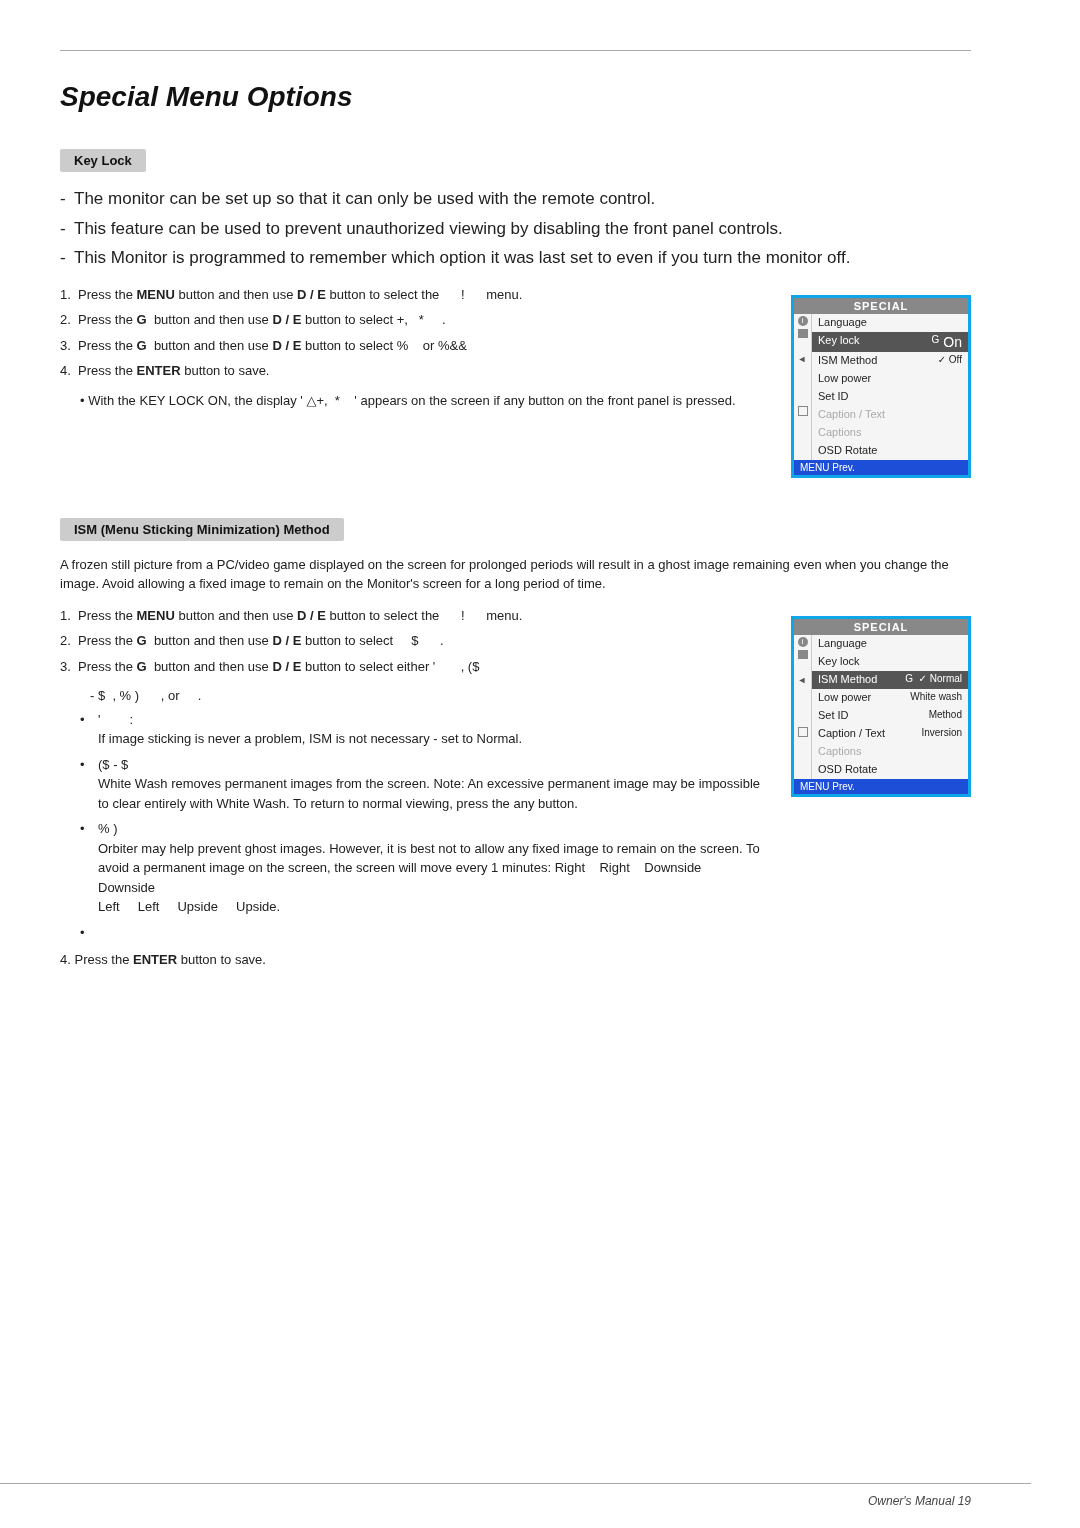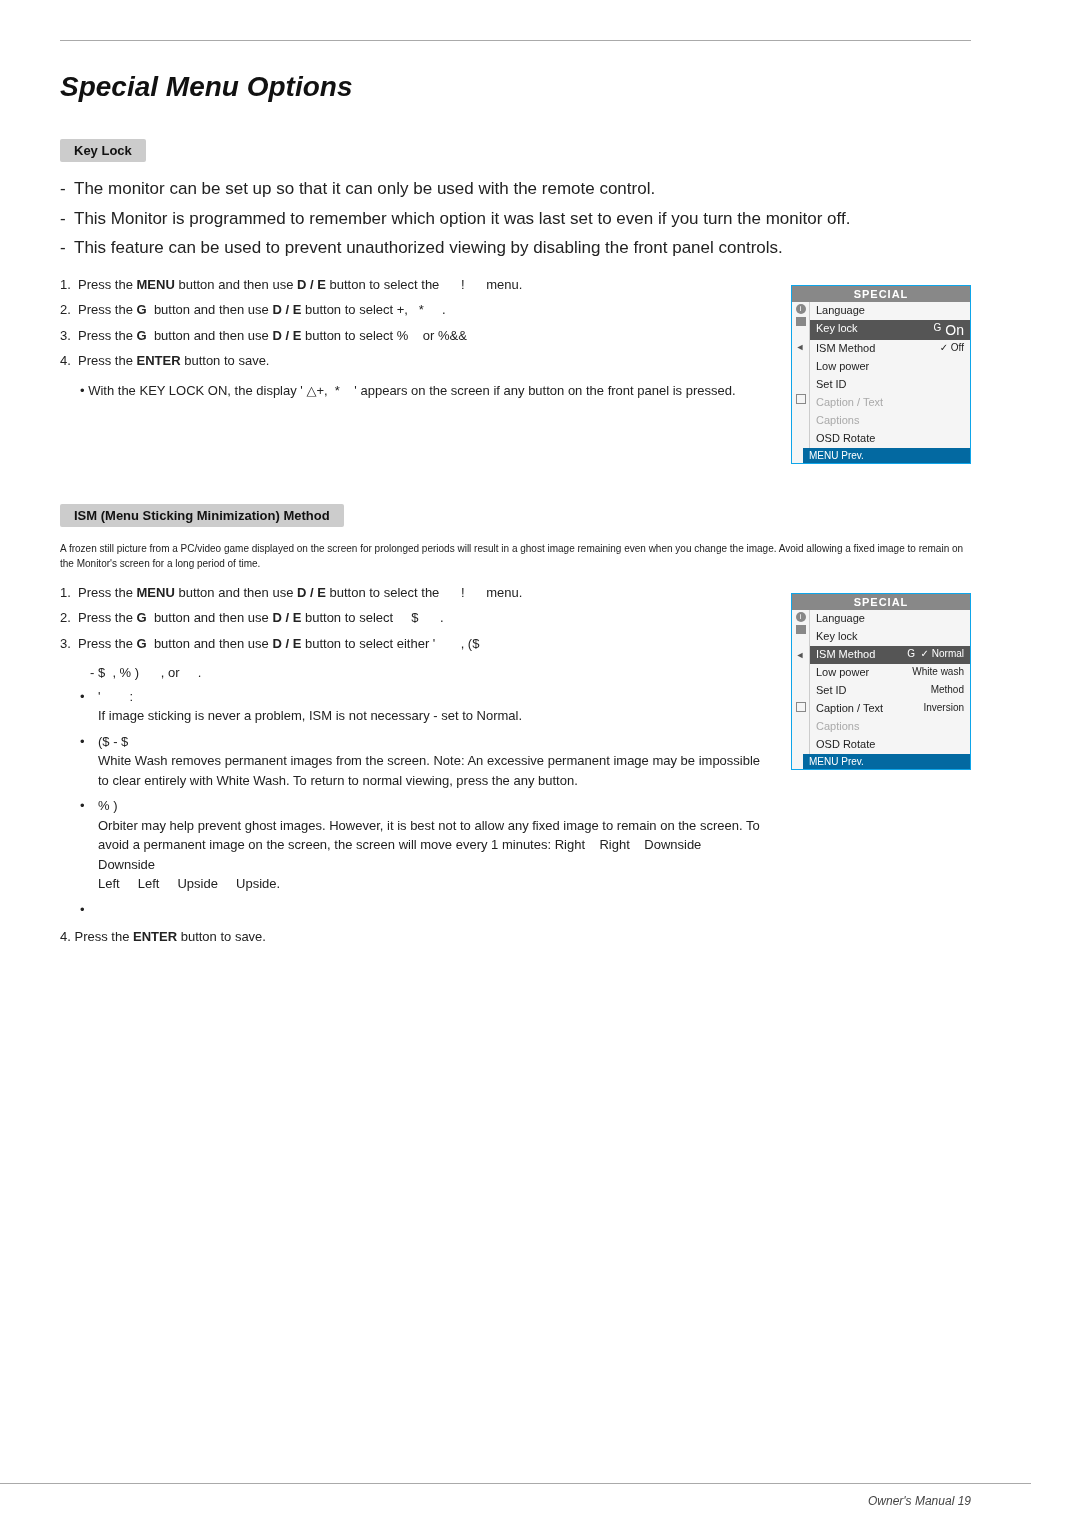--- a/index.html
+++ b/index.html
@@ -8,21 +8,21 @@
       font-size: 13px;
       color: #222;
       background: #fff;
       width: 1080px;
       min-height: 1528px;
       padding: 0;
     }
     .page-container {
       width: 1031px;
       min-height: 1528px;
-      padding: 40px 60px 60px 60px;
+      padding: 50px 60px 60px 60px;
       position: relative;
     }
     .top-rule {
       border-top: 1px solid #aaa;
       margin-bottom: 30px;
     }
     .page-title {
       font-size: 28px;
       font-weight: bold;
       font-family: Arial, Helvetica, sans-serif;
@@ -95,21 +95,21 @@
       font-size: 13px;
       line-height: 1.5;
     }
     .sub-bullet-item .dot {
       min-width: 18px;
     }
     
     .osd-menu {
       width: 180px;
       min-width: 180px;
-      border: 1px solid #0ea5e9;
+      border: 3px solid #0ea5e9;
       background: #f5f5f5;
       font-size: 11px;
       margin-top: 10px;
       flex-shrink: 0;
     }
     .osd-header {
       background: #888;
       color: #fff;
       text-align: center;
       padding: 2px 0;
@@ -128,27 +128,26 @@
       color: #fff;
     }
     .osd-item-label {
       flex: 1;
     }
     .osd-item-value {
       font-size: 10px;
       margin-left: 4px;
     }
     .osd-footer {
-      background: #0369a1;
+      background: #1d4ed8;
       color: #fff;
       padding: 2px 6px;
       font-size: 10px;
       display: flex;
       gap: 10px;
-      margin-left: 11px;
     }
     .osd-left-icons {
       display: flex;
       flex-direction: column;
       width: 18px;
       border-right: 1px solid #ccc;
       align-items: center;
       padding: 2px 0;
       gap: 3px;
     }
@@ -206,22 +205,22 @@
 <div class="page-container">
   <div class="top-rule"></div>
 
   <h1 class="page-title">Special Menu Options</h1>
 
   <div class="section">
     <div class="section-header">Key Lock</div>
 
     <ul class="bullet-list">
       <li>The monitor can be set up so that it can only be used with the remote control.</li>
+      <li>This feature can be used to prevent unauthorized viewing by disabling the front panel controls.</li>
       <li>This Monitor is programmed to remember which option it was last set to even if you turn the monitor off.</li>
-      <li>This feature can be used to prevent unauthorized viewing by disabling the front panel controls.</li>
     </ul>
 
     <div class="steps-container">
       <div class="steps-text">
         <ol class="numbered-list">
           <li>
             <span class="num">1.</span>
             <span class="step-content">
               Press the <span class="bold">MENU</span> button and then use <span class="bold">D / E</span> button to select the &nbsp;&nbsp;&nbsp;&nbsp; ! &nbsp;&nbsp;&nbsp;&nbsp; menu.
             </span>
@@ -305,21 +304,21 @@
         <div class="osd-footer">
           <span>MENU  Prev.</span>
         </div>
       </div>
     </div>
   </div>
 
   <div class="section">
     <div class="section-header">ISM (Menu Sticking Minimization) Method</div>
 
-    <p style="font-size:10px;line-height:1.5;margin-bottom:12px;">A frozen still picture from a PC/video game displayed on the screen for prolonged periods will result in a ghost image remaining even when you change the image. Avoid allowing a fixed image to remain on the Monitor's screen for a long period of time.</p>
+    <p style="font-size:13px;line-height:1.5;margin-bottom:12px;">A frozen still picture from a PC/video game displayed on the screen for prolonged periods will result in a ghost image remaining even when you change the image. Avoid allowing a fixed image to remain on the Monitor's screen for a long period of time.</p>
 
     <div class="steps-container">
       <div class="steps-text">
         <ol class="numbered-list">
           <li>
             <span class="num">1.</span>
             <span class="step-content">
               Press the <span class="bold">MENU</span> button and then use <span class="bold">D / E</span> button to select the &nbsp;&nbsp;&nbsp;&nbsp; ! &nbsp;&nbsp;&nbsp;&nbsp; menu.
             </span>
           </li>

